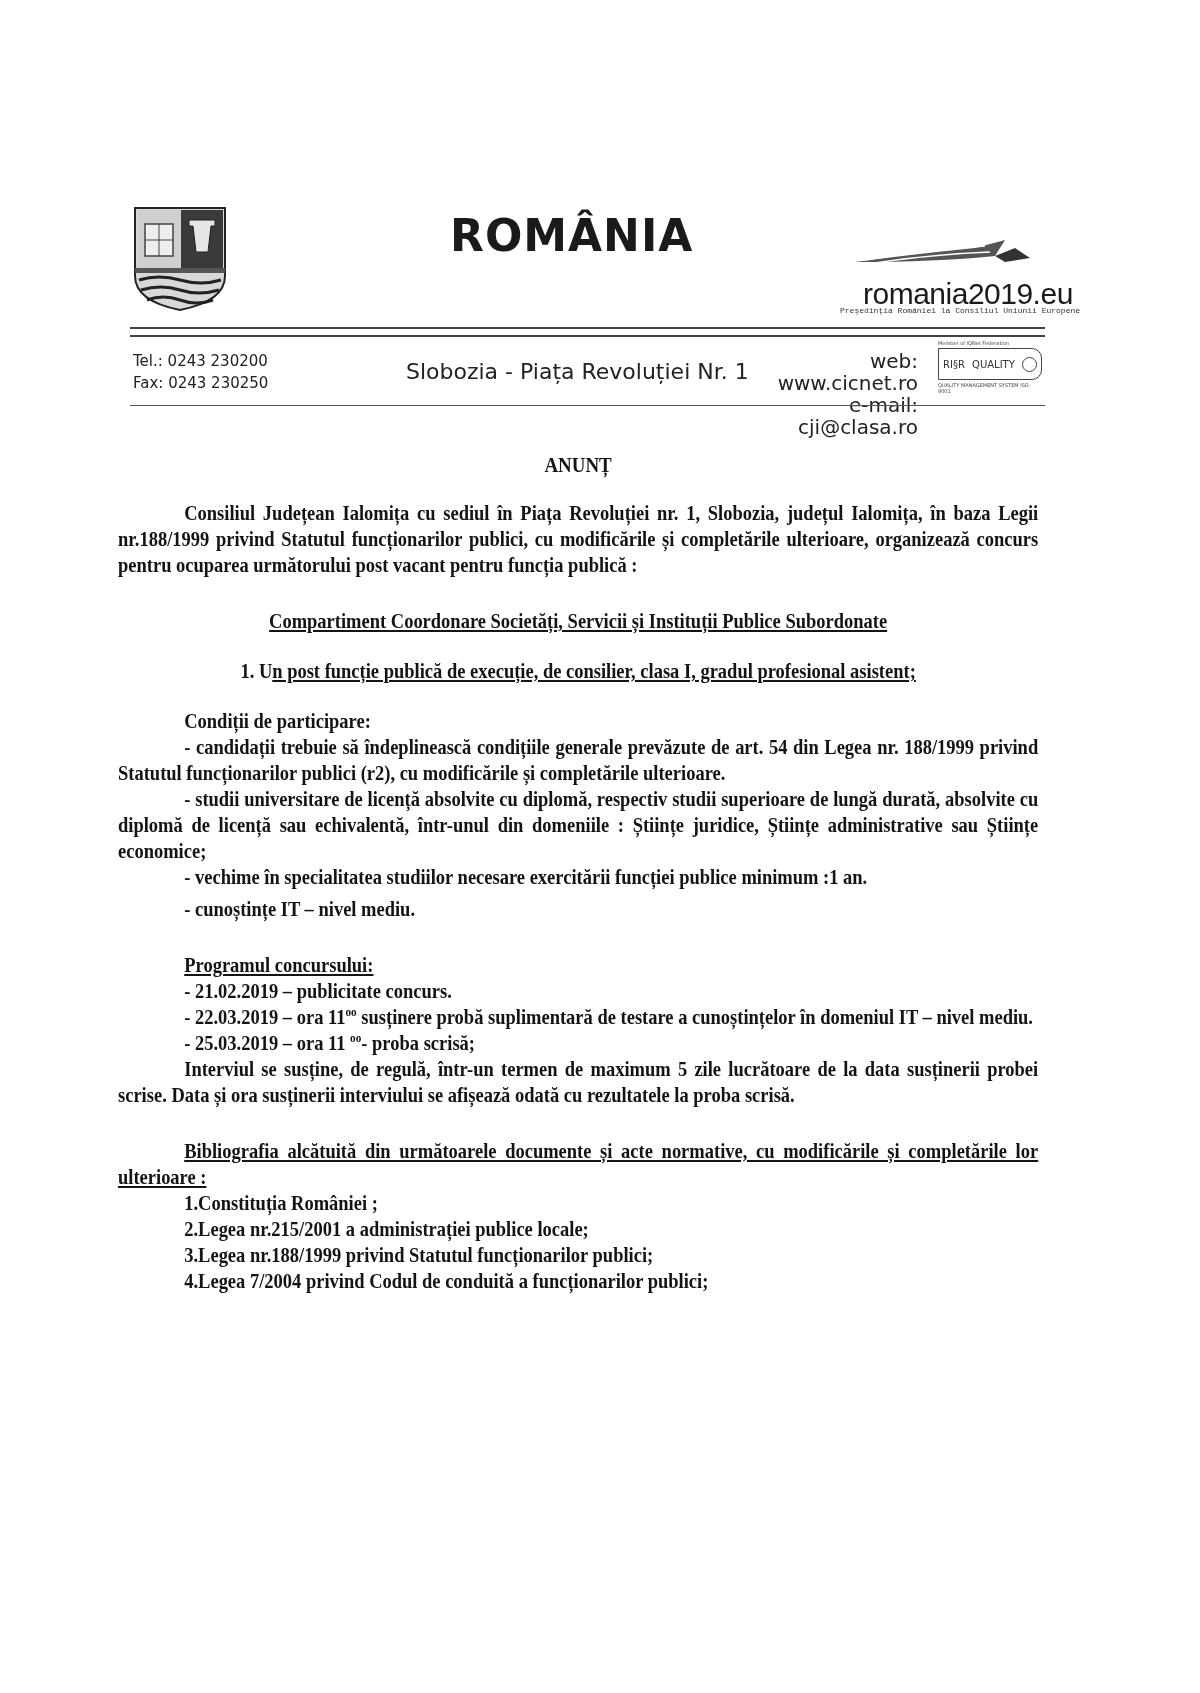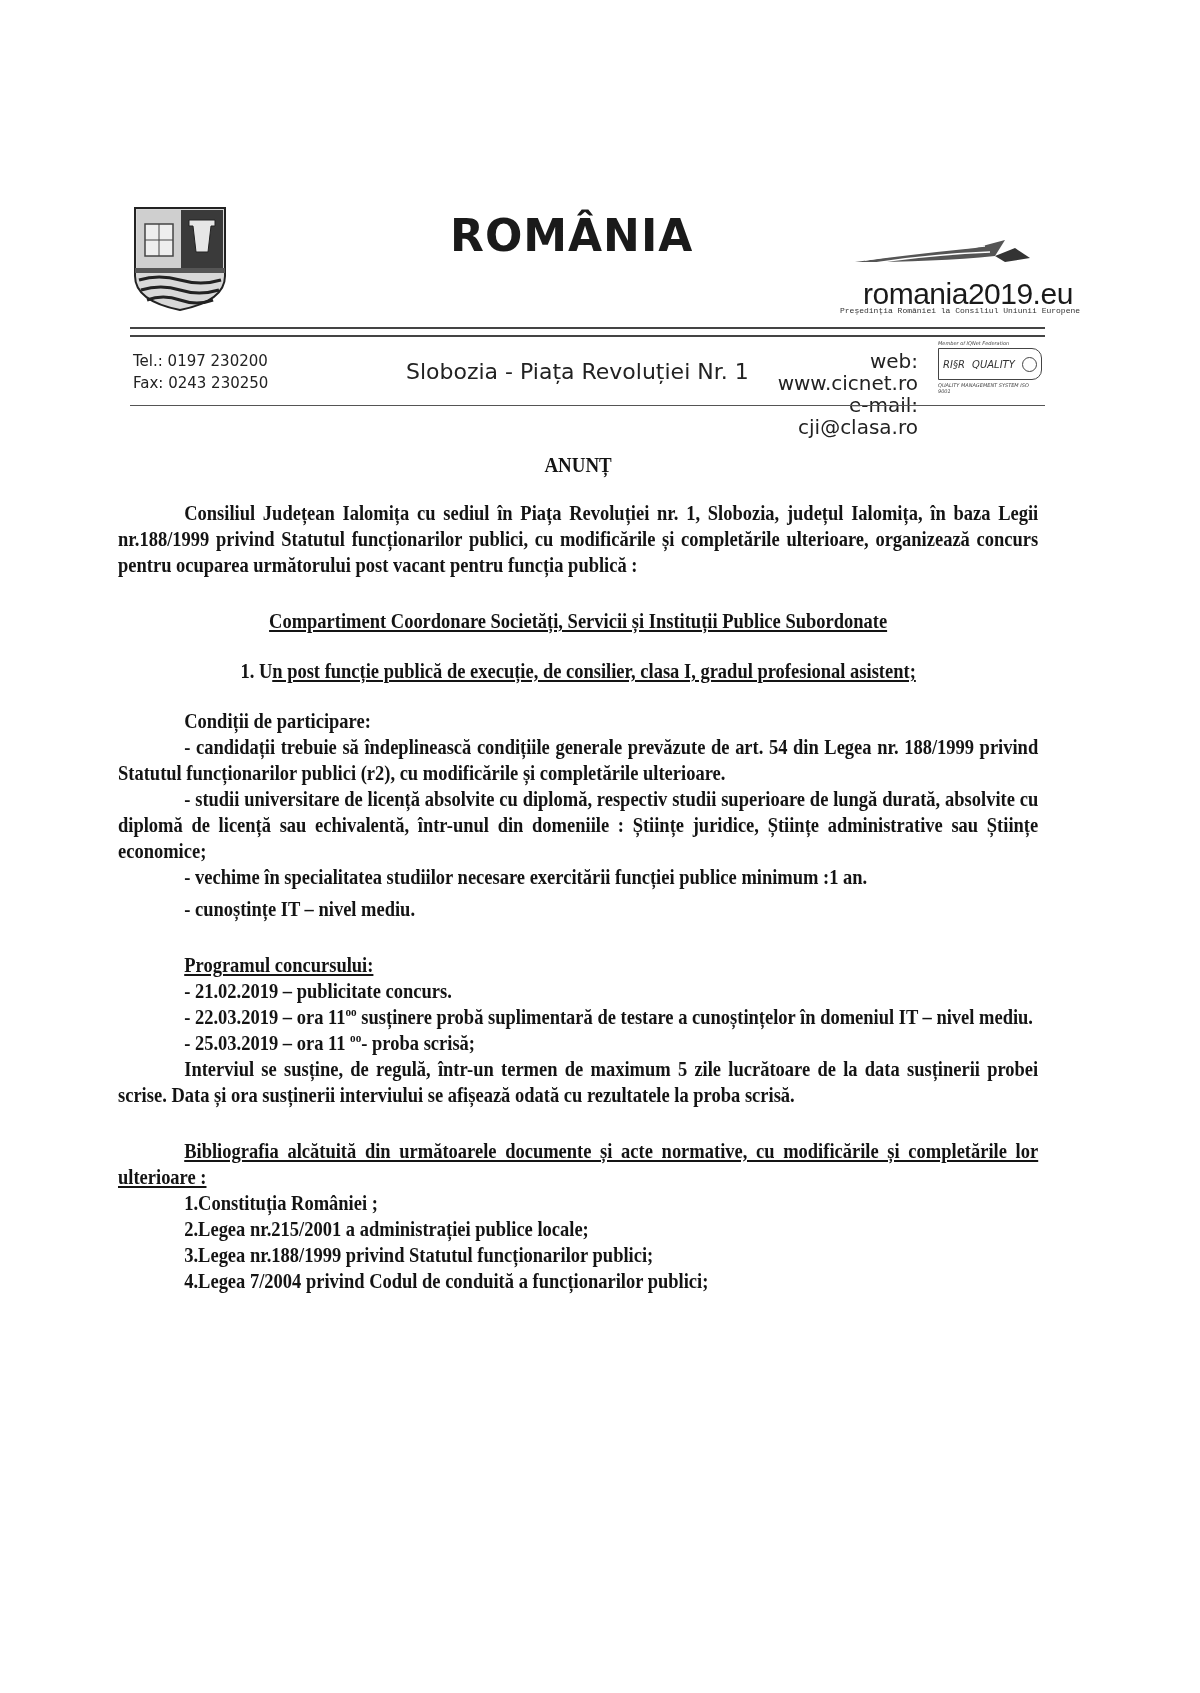--- a/index.html
+++ b/index.html
@@ -37,21 +37,21 @@
   .rule-single {
     position: absolute; left: 130px; width: 915px; top: 405px; border-top: 1px solid #555;
   }
   .contact {
     position: absolute; font-family: "DejaVu Sans", sans-serif; font-size: 15px; color: #222; line-height: 22px;
   }
   .contact-left { left: 133px; top: 350px; }
   .contact-mid { left: 406px; top: 361px; font-size: 22px; }
   .contact-right { left: 748px; top: 350px; text-align: right; width: 170px; font-size: 20px; }
   .cert {
-    position: absolute; left: 938px; top: 340px; width: 104px; height: 62px; font-style: italic;
+    position: absolute; left: 938px; top: 340px; width: 104px; height: 62px;
   }
   .cert-top { font-family: "DejaVu Sans", sans-serif; font-size: 5px; color: #444; height: 8px; }
   .cert-box {
     border: 1px solid #444; border-radius: 0 10px 10px 0; height: 30px;
     display: flex; align-items: center; justify-content: space-between; padding: 0 4px;
     font-family: "DejaVu Sans", sans-serif; font-size: 10px; color: #333;
   }
   .cert-circle { width: 13px; height: 13px; border: 1.5px solid #444; border-radius: 50%; display: inline-block; }
   .cert-bottom { font-family: "DejaVu Sans", sans-serif; font-size: 5px; color: #444; margin-top: 2px; line-height: 6px; }
 
@@ -101,21 +101,21 @@
     <path d="M10 24 Q70 14 130 10" stroke="#fff" stroke-width="1.5" fill="none"></path>
     <path d="M20 27 Q80 18 135 16" stroke="#fff" stroke-width="1.5" fill="none"></path>
     <path d="M140 20 L160 12 L175 22 L150 26 Z" fill="#333"></path>
   </svg>
   <div class="eu-url">romania2019.eu</div>
   <div class="eu-sub">Președinția României la Consiliul Uniunii Europene</div>
 
   <div class="rule-double"></div>
 
   <div class="contact contact-left">
-    <div>Tel.: 0197 230200</div>
+    <div>Tel.: 0243 230200</div>
     <div>Fax: 0243 230250</div>
   </div>
   <div class="contact contact-mid">Slobozia - Piața Revoluției Nr. 1</div>
   <div class="contact contact-right">
     <div>web: www.cicnet.ro</div>
     <div>e-mail: cji@clasa.ro</div>
   </div>
 
   <div class="cert">
     <div class="cert-top">Member of IQNet Federation</div>

